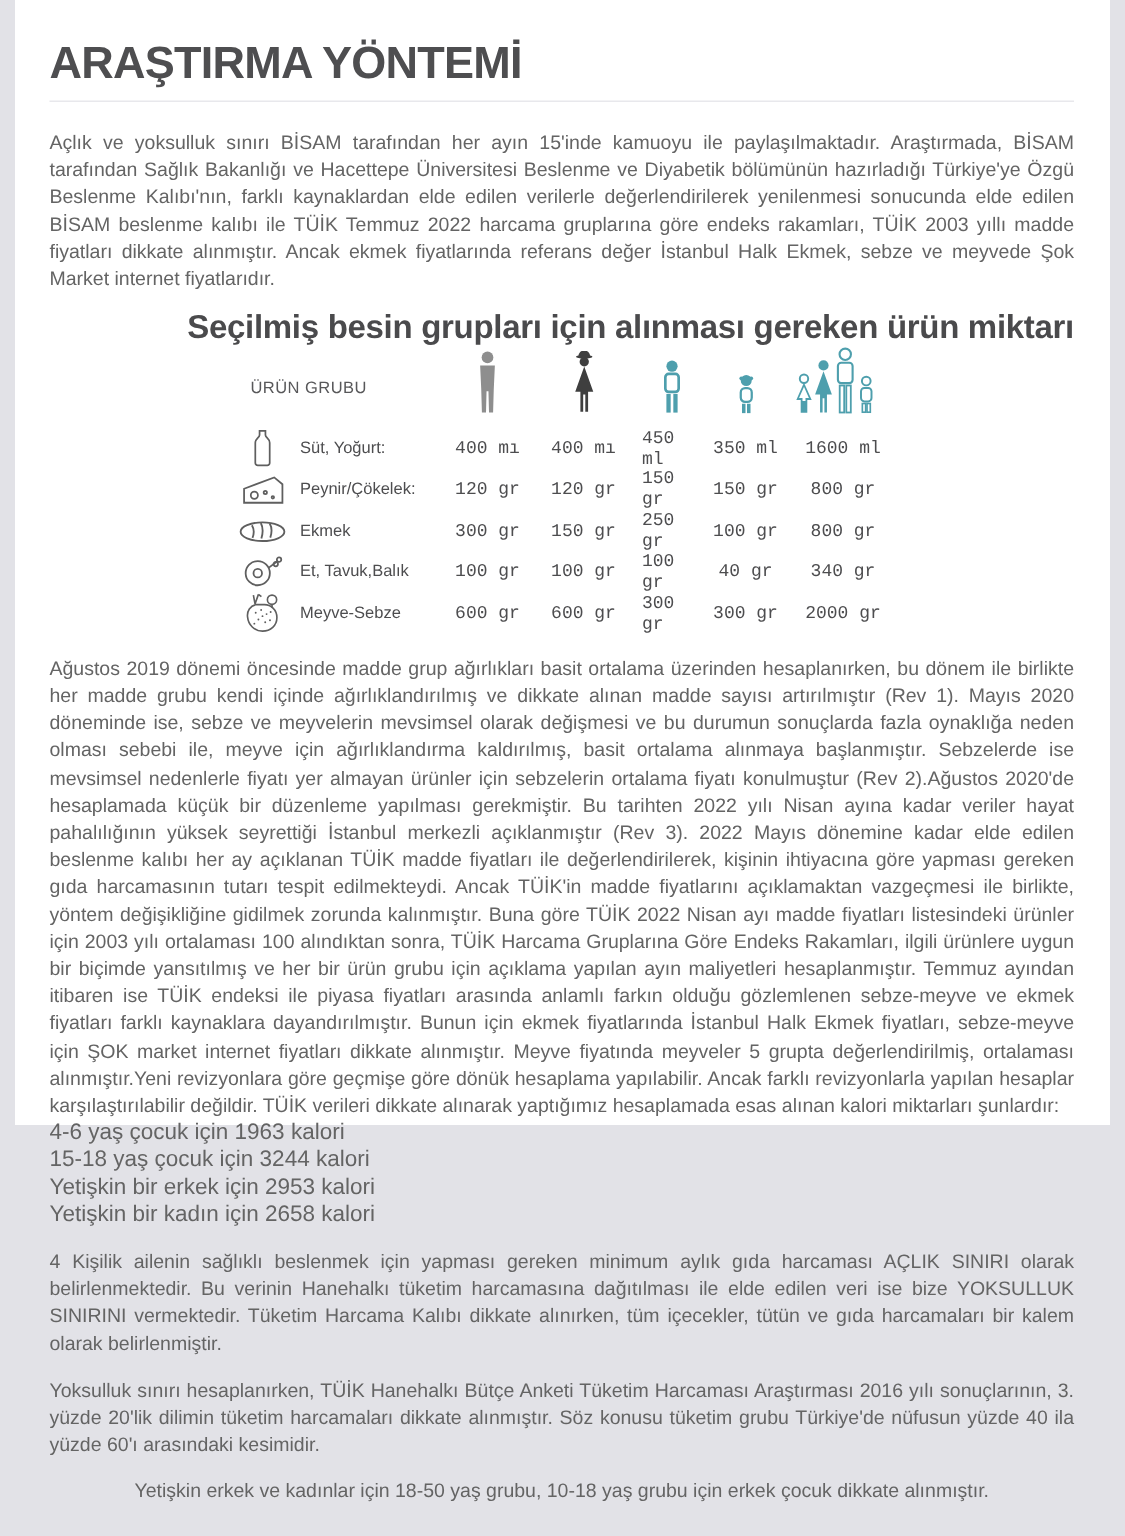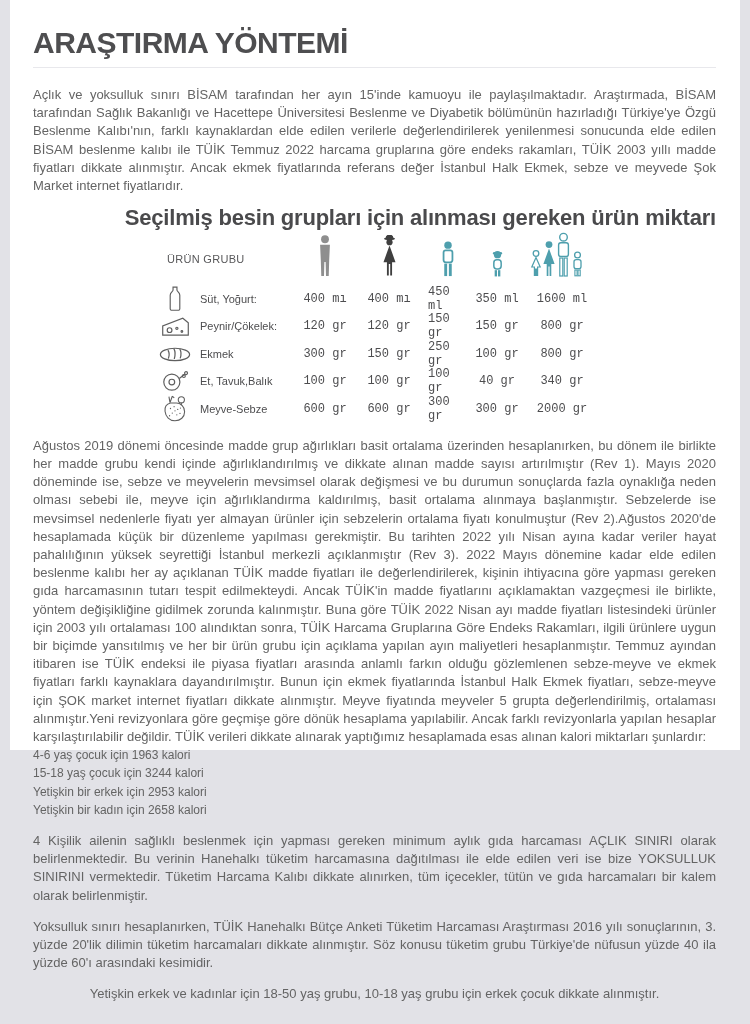--- a/index.html
+++ b/index.html
@@ -81,21 +81,21 @@
     align-items:center;
     justify-content:flex-start;
     height:27.5px;
     font-size:11px;
     color:#4d4d4f;
     text-align:right;
   }
   .value-cell { font-size:12px; color:#4d4d4f; }
   .icon-cell svg { display:block; }
   .calorie-line {
-    font-size:12px;
+    font-size:15px;
     line-height:18.2px;
     color:#646464;
   }
   .age-note { margin-top:5px; }
 </style>
 </head>
 <body>
 
 <div class="page">
 

